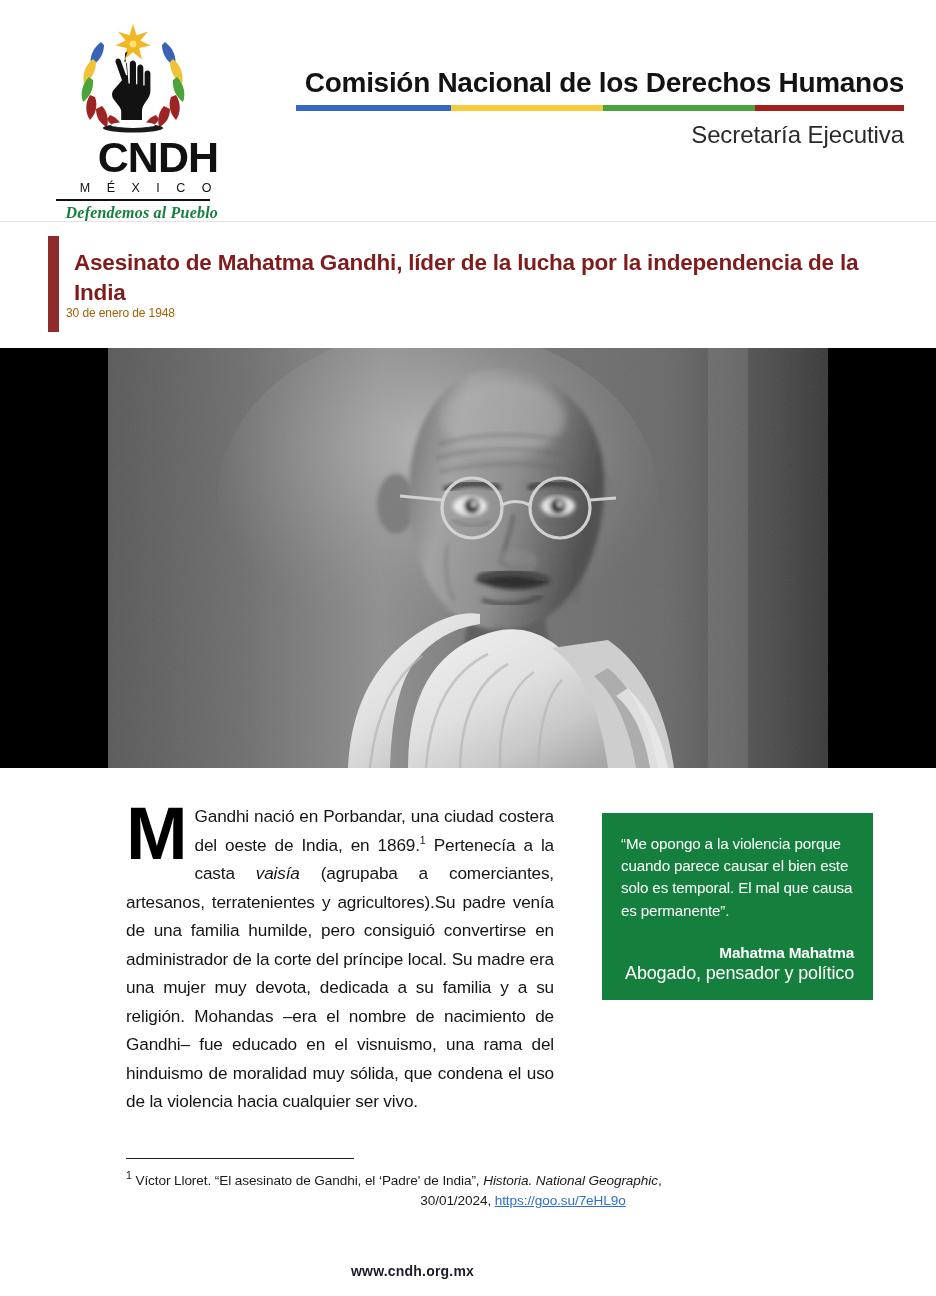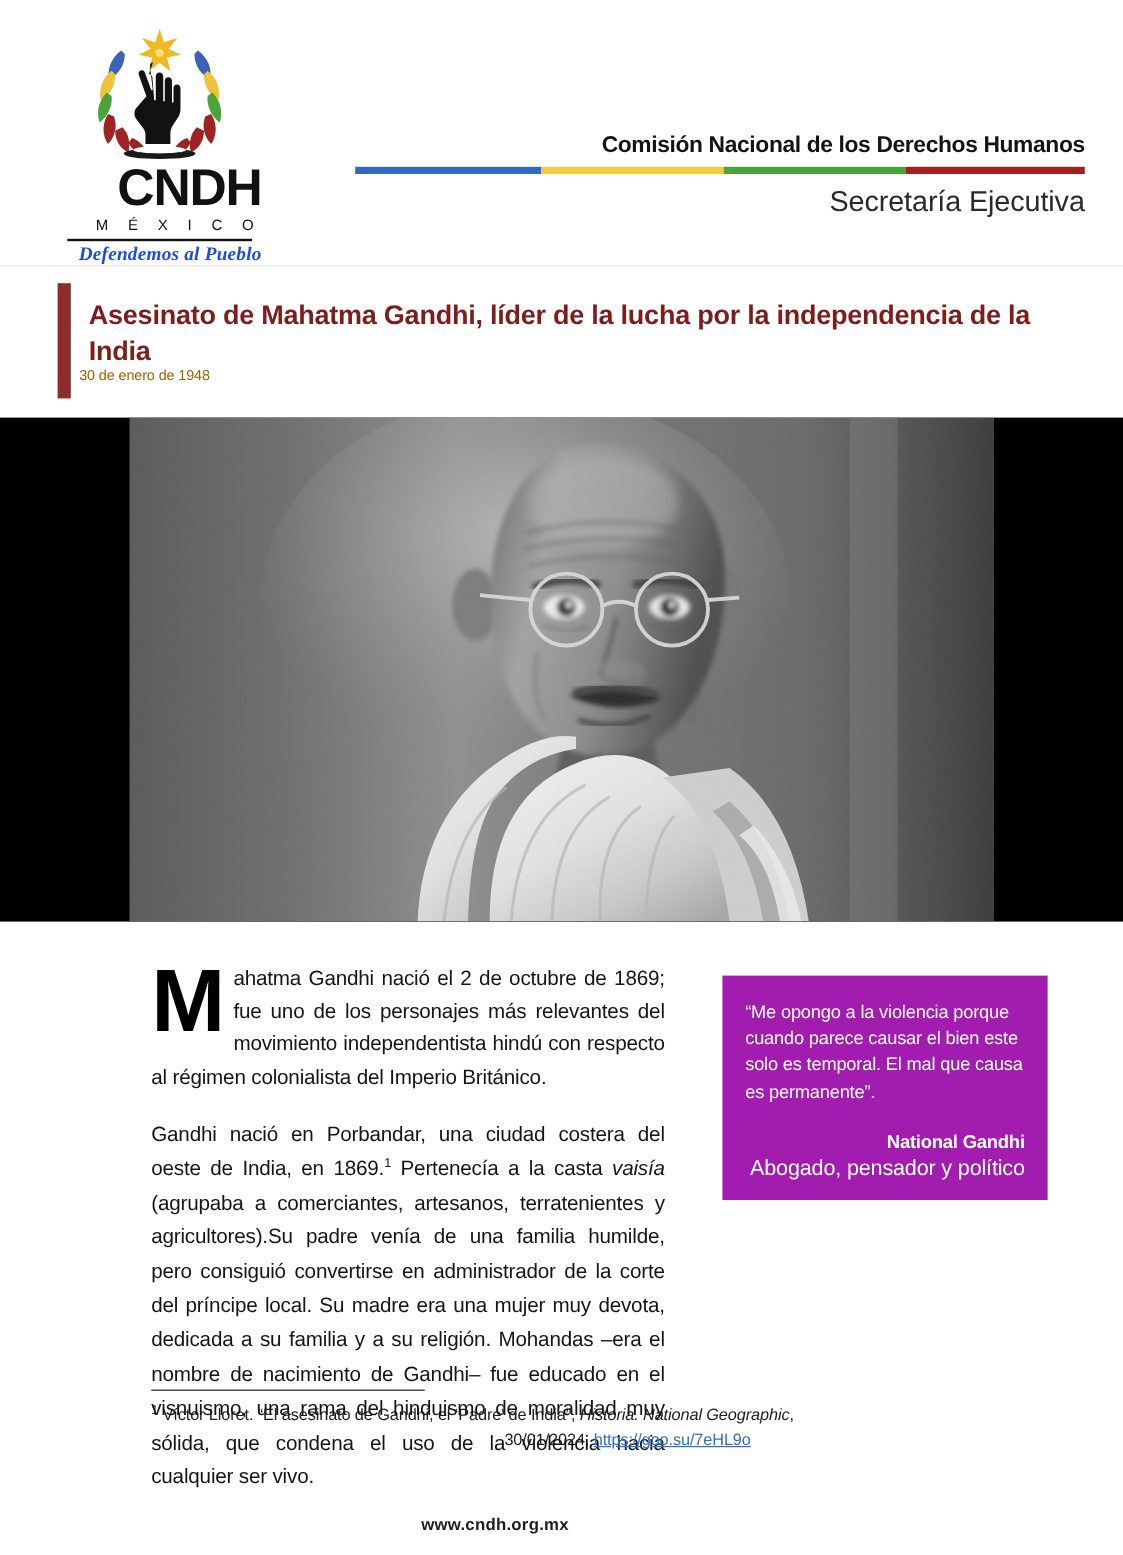--- a/index.html
+++ b/index.html
@@ -57,40 +57,39 @@
     width: 154px;
     height: 2px;
     background: #111111;
     margin: 4px auto 3px auto;
   }
   .logo-tag {
     font-family: "Liberation Serif", serif;
     font-weight: bold;
     font-style: italic;
     font-size: 16px;
-    color: #1d4ed8;
+    color: #15803d;
     letter-spacing: 0.2px;
   }
 
   .org-block {
     position: absolute;
     left: 296px;
     top: 68px;
     width: 608px;
     text-align: right;
   }
   .org-title {
     font-family: "Liberation Sans", sans-serif;
     font-weight: bold;
-    font-size: 19px;
+    font-size: 28px;
     letter-spacing: -0.3px;
     color: #131313;
     line-height: 1.1;
     white-space: nowrap;
-    margin-top: 44px;
   }
   .org-bar {
     display: flex;
     width: 608px;
     height: 6px;
     margin-top: 6px;
   }
   .org-bar span { display: block; height: 100%; }
   .seg-blue   { width: 25.5%; background: #3568c4; }
   .seg-yellow { width: 25.0%; background: #f7cb3c; }
@@ -172,21 +171,21 @@
     position: relative;
     margin-top: 34px;
     padding: 0 66px 0 126px;
   }
   .quote-box {
     position: absolute;
     right: 63px;
     top: 11px;
     width: 271px;
     min-height: 177px;
-    background: #a21caf;
+    background: #15803d;
     color: #ffffff;
     padding: 20px 19px 16px 19px;
   }
   .quote-text {
     font-size: 15.2px;
     line-height: 1.46;
     letter-spacing: -0.15px;
   }
   .quote-author {
     text-align: right;
@@ -465,26 +464,26 @@
       <rect width="720" height="420" fill="none" stroke="#000" stroke-width="0"></rect>
     </svg>
   </div>
 </div>
 
 <div class="article">
   <div class="col-wrap">
 
     <div class="quote-box">
       <div class="quote-text">“Me opongo a la violencia porque cuando parece causar el bien este solo es temporal. El mal que causa es permanente”.</div>
-      <div class="quote-author">National Gandhi</div>
+      <div class="quote-author">Mahatma Mahatma</div>
       <div class="quote-role">Abogado, pensador y político</div>
     </div>
 
     <p class="p-lead">
-      <span class="dropcap">M</span><span>ahatma Gandhi nació el 2 de octubre de 1869; fue uno de los personajes más relevantes del movimiento independentista hindú con respecto al régimen colonialista del Imperio Británico.</span>
+      <span class="dropcap">M</span>
     </p>
 
     <p class="p-two"><span>Gandhi nació en Porbandar, una ciudad costera del oeste de India, en 1869.</span><sup class="fn">1</sup><span> Pertenecía a la casta </span><i>vaisía</i><span> (agrupaba a comerciantes, artesanos, terratenientes y agricultores).</span><span>Su padre venía de una familia humilde, pero consiguió convertirse en administrador de la corte del príncipe local. Su madre era una mujer muy devota, dedicada a su familia y a su religión. Mohandas –era el nombre de nacimiento de Gandhi– fue educado en el visnuismo, una rama del hinduismo de moralidad muy sólida, que condena el uso de la violencia hacia cualquier ser vivo.</span></p>
 
   </div>
 </div>
 
 <div class="footnote">
   <div class="fn-rule"></div>
   <div class="fn-text"><sup class="fn">1</sup><span> Víctor Lloret. “El asesinato de Gandhi, el ‘Padre' de India”, </span><i>Historia. National Geographic</i><span>,</span><span class="cont"><span>30/01/2024, </span><a class="fn-link" href="#">https://goo.su/7eHL9o</a></span></div>

